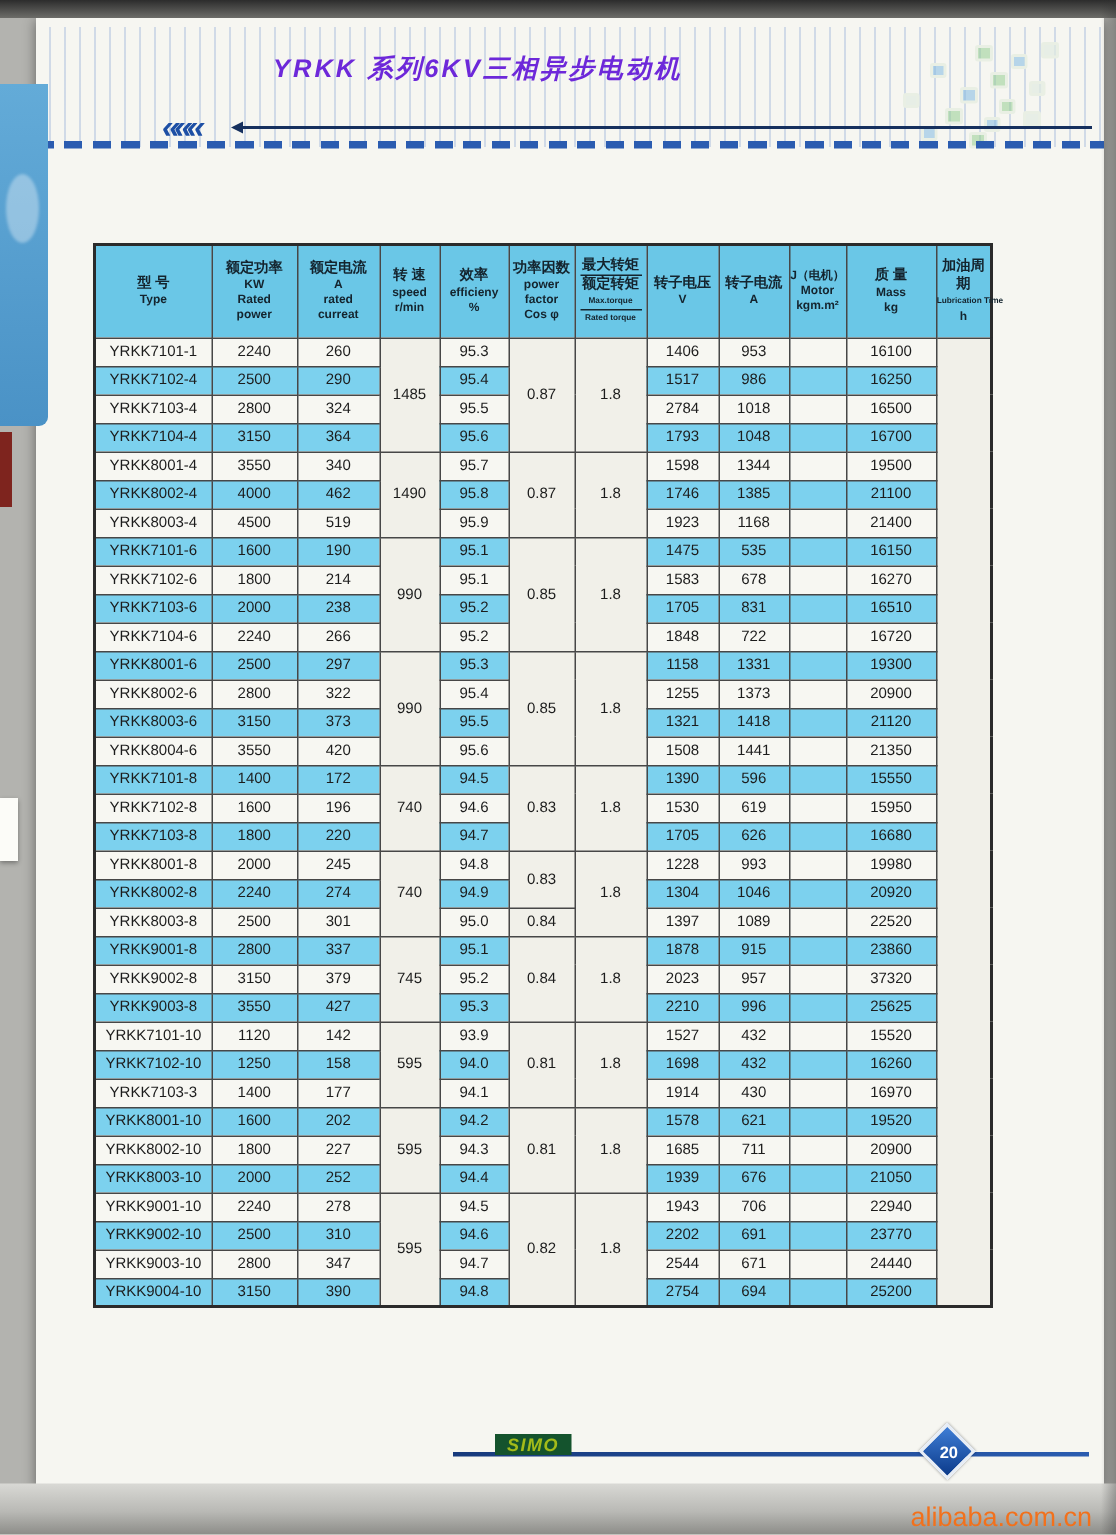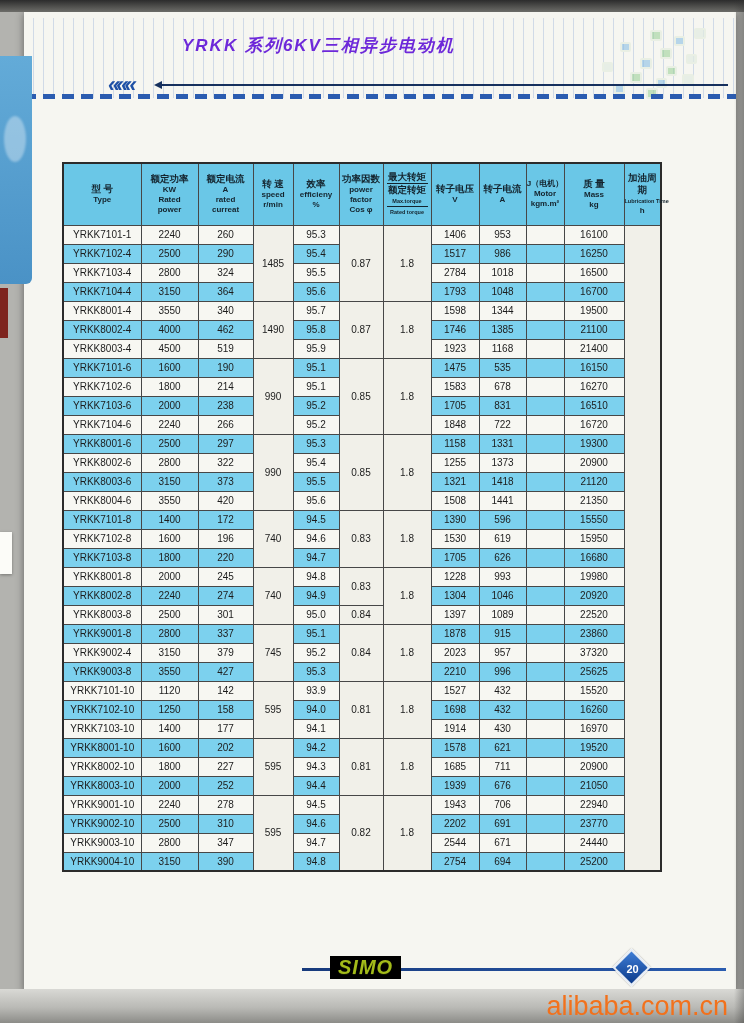--- a/index.html
+++ b/index.html
@@ -66,29 +66,29 @@
   .frac .bar { border-bottom:1px solid #14242e; }
   .spec tbody td { height:19px; font-size:10px; color:#1c1c1c; }
   td.plain { background:#f7f7f2; }
   td.stripe { background:#7cd1ee; }
   td.merged { background:#f1f0e9; }
   td.type { font-size:8.5px; color:#54626e; }
 
   
   .fline { position:absolute; left:278px; right:10px; top:958px; height:3px;
     background:linear-gradient(90deg,#173a7c,#2a5cb0); }
-  .simo { position:absolute; left:306px; top:946px; background:#000000; padding:0 8px;
-    font-size:20px; font-weight:bold; font-style:italic; letter-spacing:1px; color:#a3bb1a;
+  .simo { position:absolute; left:306px; top:946px; background:#14532d; padding:0 8px;
+    font-size:12px; font-weight:bold; font-style:italic; letter-spacing:1px; color:#a3bb1a;
     text-shadow:0 1px 0 rgba(80,100,0,.25); }
   .diamond { position:absolute; left:594px; top:944px; width:27px; height:27px;
     transform:rotate(45deg); background:linear-gradient(135deg,#3f7ed6,#0b3a8a);
     border:2px solid #e7edf6; box-shadow:0 0 2px rgba(0,0,0,.4); }
   .diamond span { display:block; transform:rotate(-45deg); width:27px; line-height:24px;
     text-align:center; color:#fff; font-size:11px; font-weight:bold; }
-  .watermark { position:absolute; right:16px; bottom:1px; font-size:27px; color:#f2711c; }
+  .watermark { position:absolute; right:16px; bottom:1px; font-size:18px; color:#f2711c; }
 </style>
 </head>
 <body>
 
 <div class="page">
 
   <div class="hdr-band"></div>
 
   <div class="deco">
     <span class="sq g" style="left:148px;top:4px;width:12px;height:11px;"></span>
@@ -435,21 +435,21 @@
           <td class="merged" rowspan="3">745</td>
           <td class="stripe">95.1</td>
           <td class="merged" rowspan="3">0.84</td>
           <td class="merged" rowspan="3">1.8</td>
           <td class="stripe">1878</td>
           <td class="stripe">915</td>
           <td class="stripe"></td>
           <td class="stripe">23860</td>
         </tr>
         <tr>
-          <td class="plain type">YRKK9002-4</td>
+          <td class="plain type">YRKK9002-8</td>
           <td class="plain">3150</td>
           <td class="plain">379</td>
           <td class="plain">95.2</td>
           <td class="plain">2023</td>
           <td class="plain">957</td>
           <td class="plain"></td>
           <td class="plain">37320</td>
         </tr>
         <tr>
           <td class="stripe type">YRKK9003-8</td>
@@ -478,21 +478,21 @@
           <td class="stripe type">YRKK7102-10</td>
           <td class="stripe">1250</td>
           <td class="stripe">158</td>
           <td class="stripe">94.0</td>
           <td class="stripe">1698</td>
           <td class="stripe">432</td>
           <td class="stripe"></td>
           <td class="stripe">16260</td>
         </tr>
         <tr>
-          <td class="plain type">YRKK7103-10</td>
+          <td class="plain type">YRKK7103-3</td>
           <td class="plain">1400</td>
           <td class="plain">177</td>
           <td class="plain">94.1</td>
           <td class="plain">1914</td>
           <td class="plain">430</td>
           <td class="plain"></td>
           <td class="plain">16970</td>
         </tr>
         <tr>
           <td class="stripe type">YRKK8001-10</td>

